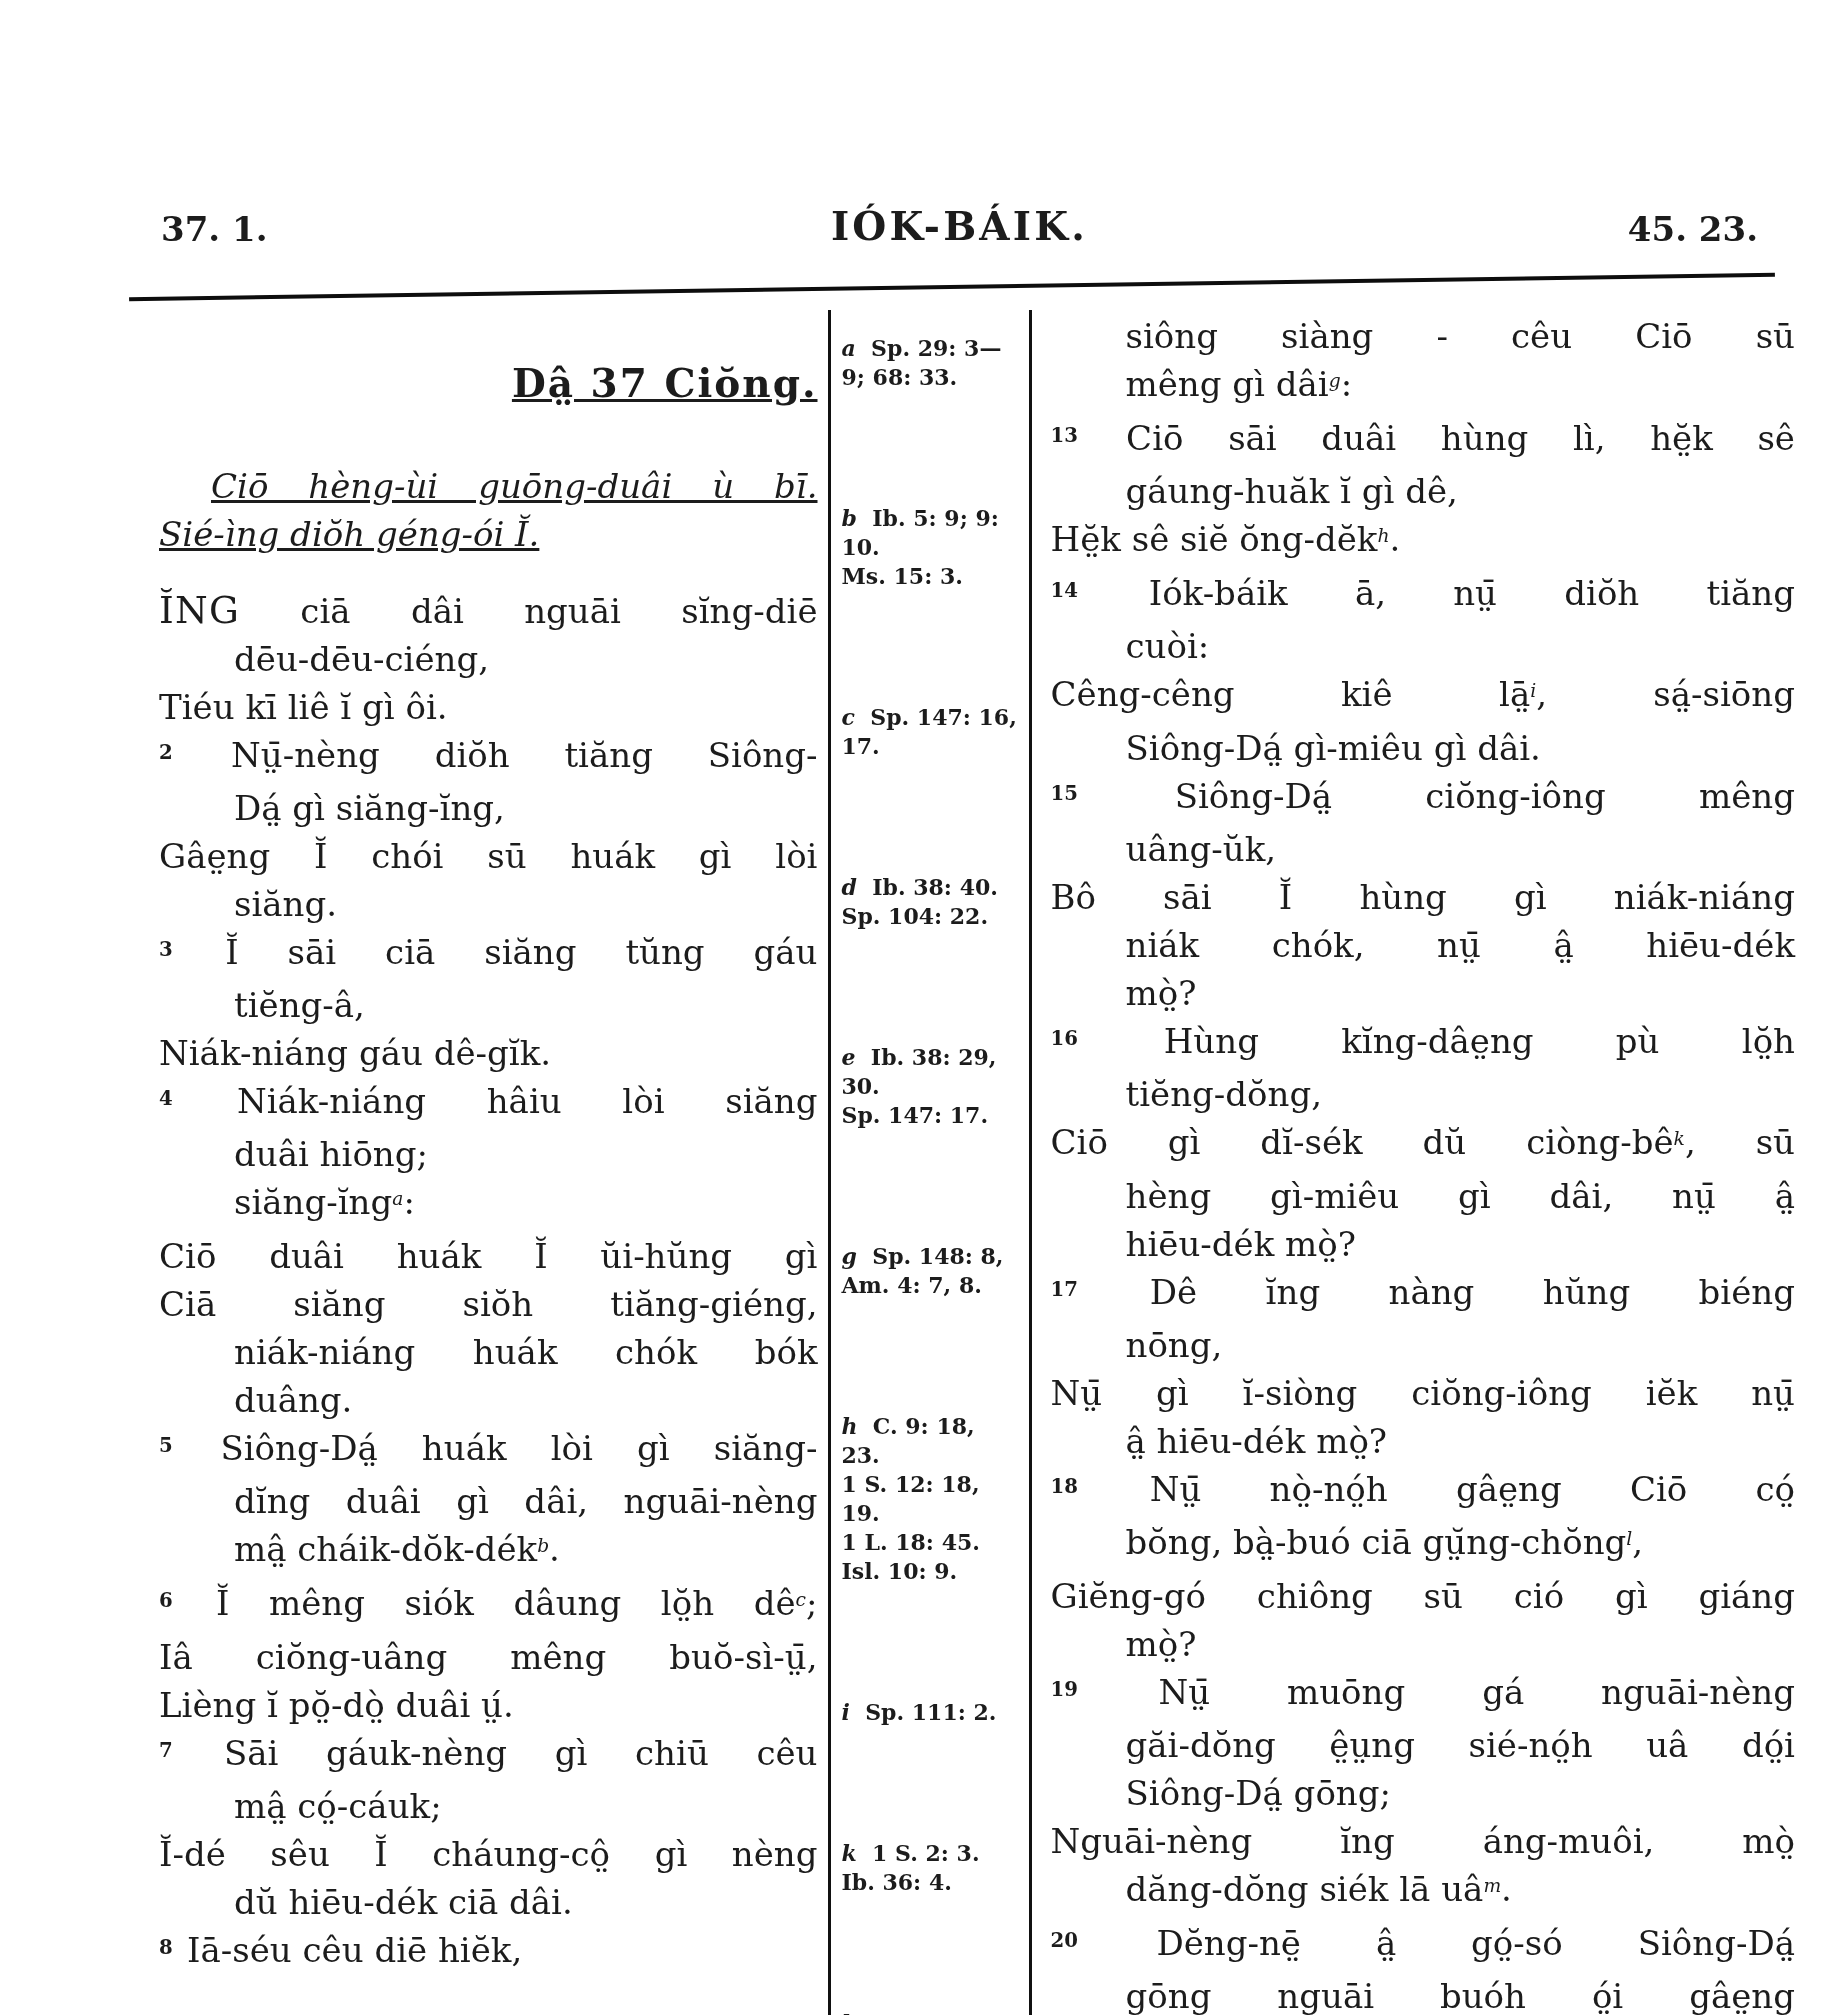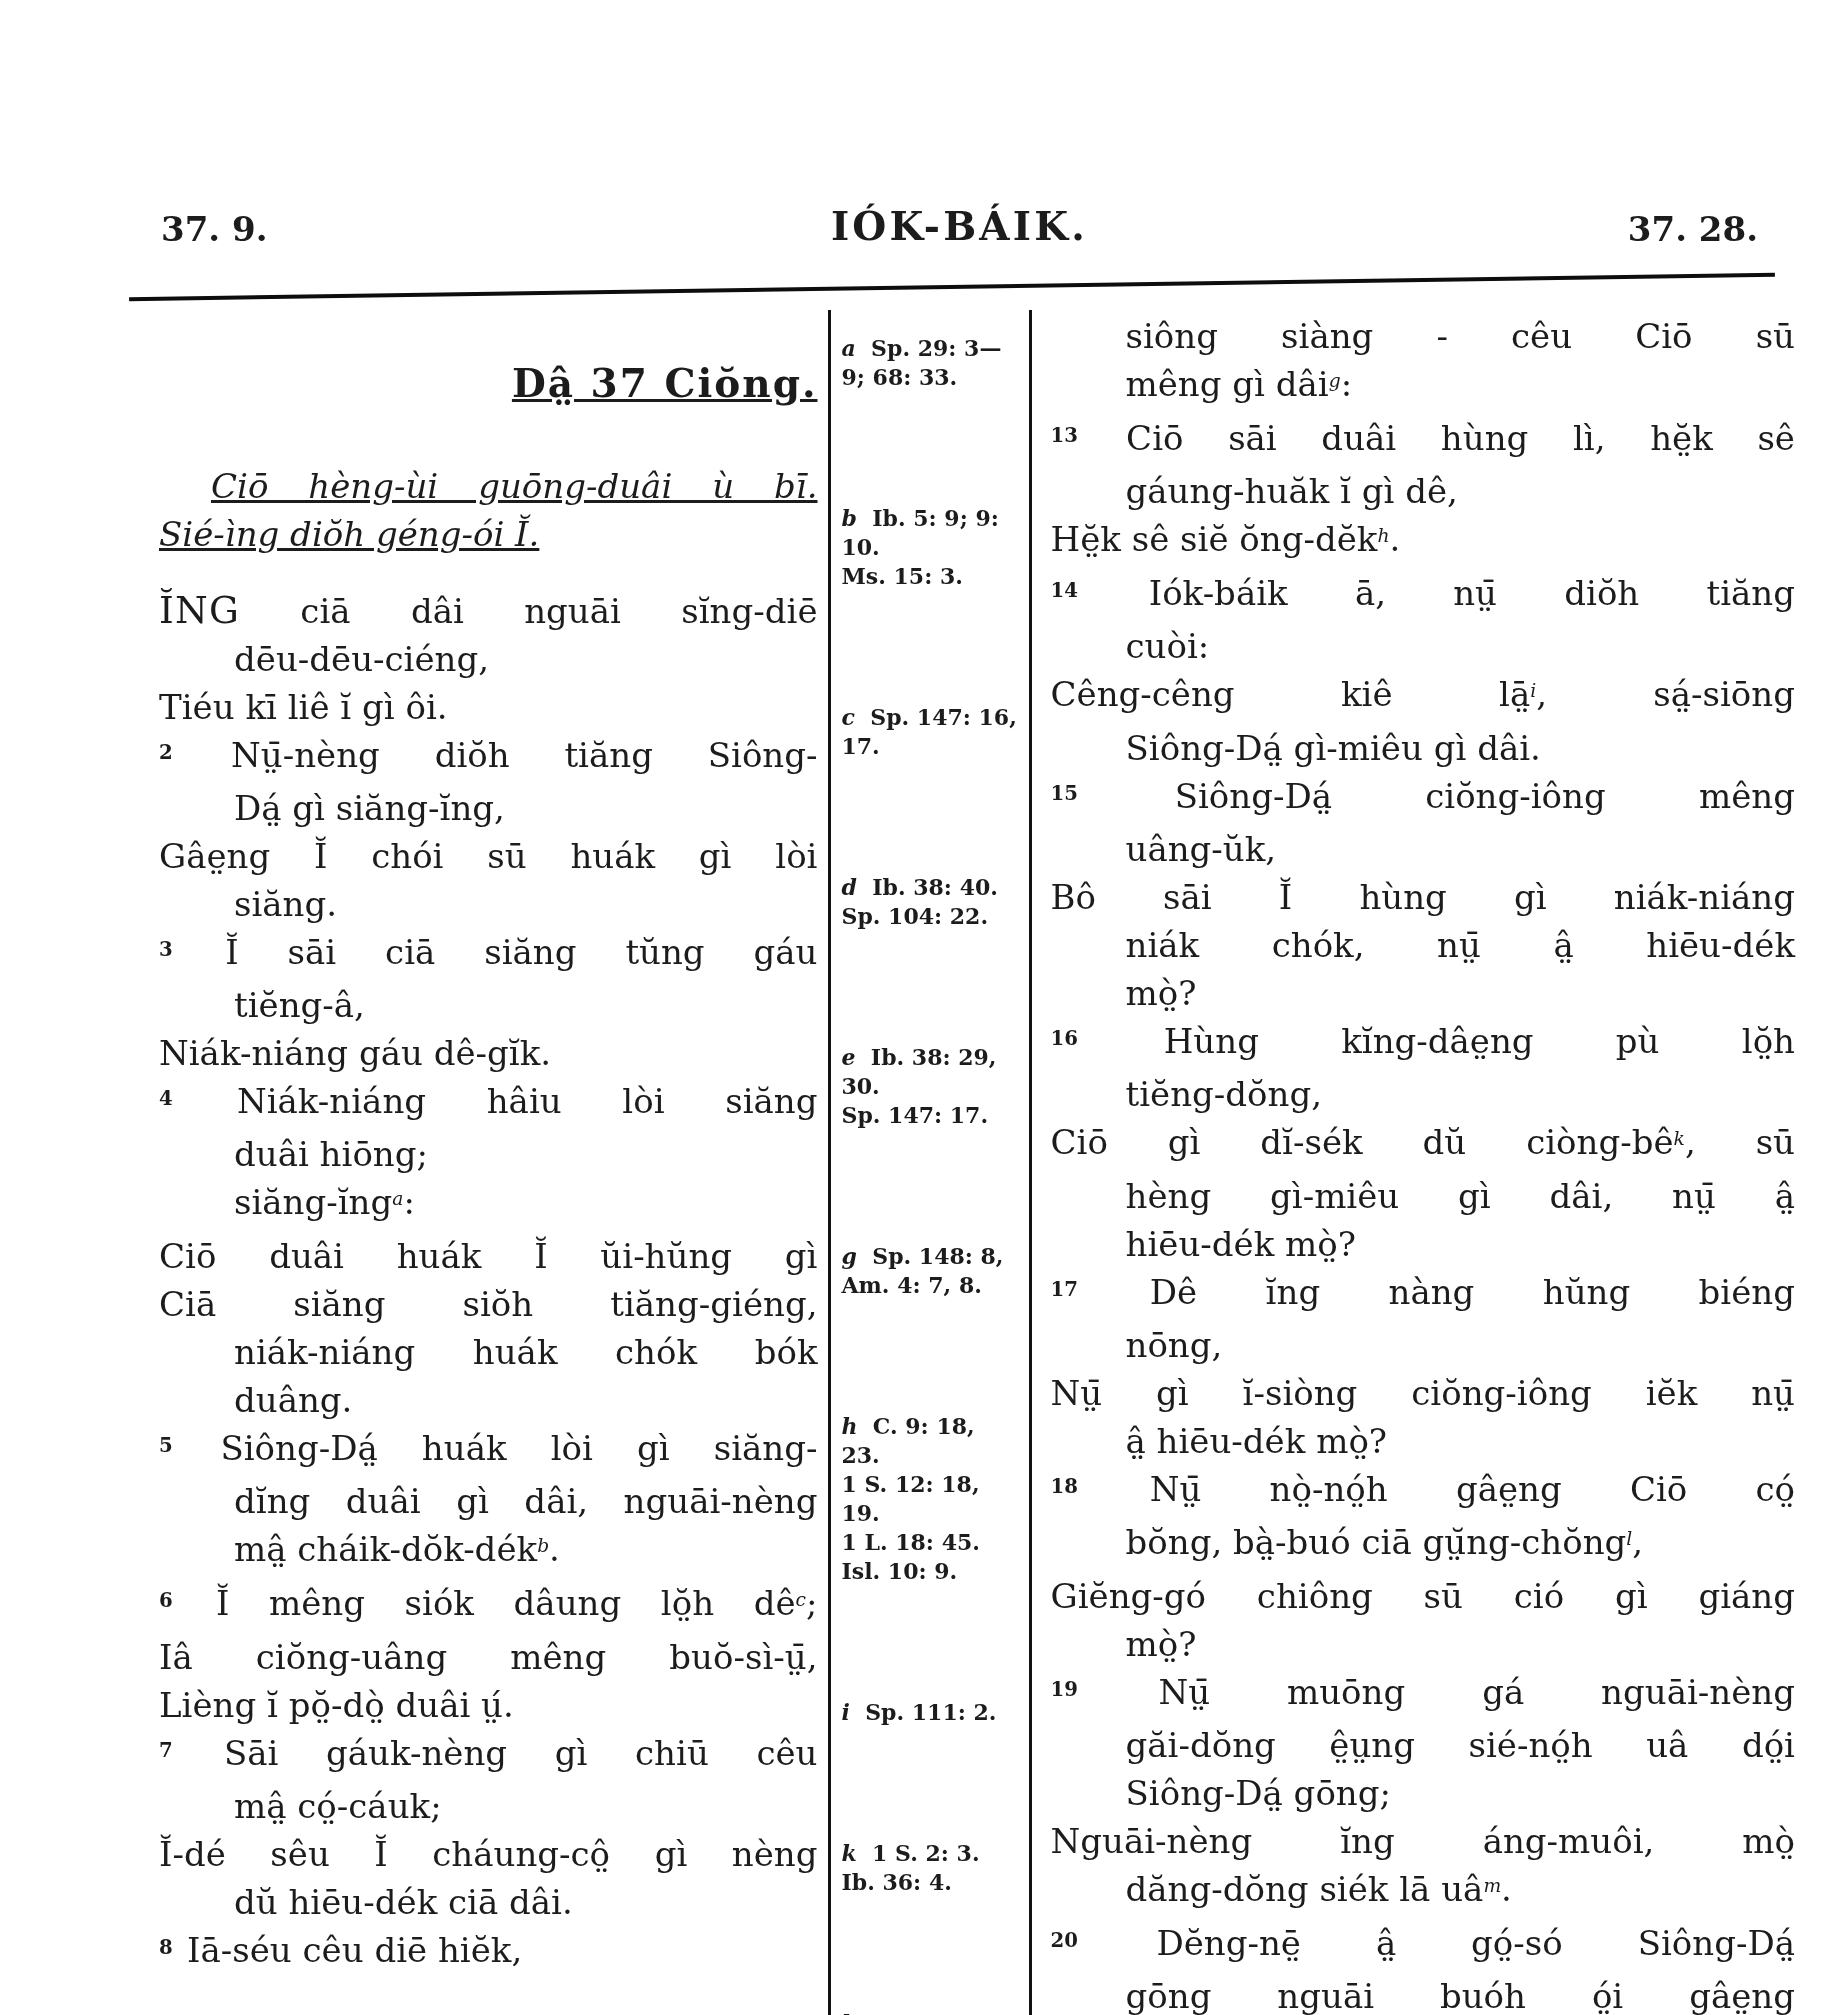--- a/index.html
+++ b/index.html
@@ -39,23 +39,23 @@
   .refgroup{margin-bottom:112px;}
   .refgroup .rline{white-space:nowrap;}
   .refgroup i{font-weight:bold;margin-right:0.35em;}
 </style>
 </head>
 <body>
 
 <div class="page">
 
   <div class="header">
-    <span class="h-left">37. 9.</span>
+    <span class="h-left">37. 1.</span>
     <span class="h-center">IÓK-BÁIK.</span>
-    <span class="h-right">37. 28.</span>
+    <span class="h-right">45. 23.</span>
   </div>
   <div class="rule"></div>
 
   <div class="body">
 
     <div class="col-left">
       <div class="chapter-title">Dâ̤ 37 Ciŏng.</div>
       <div class="intro">
         <div class="line first just">Ciō hèng-ùi guōng-duâi ù bī.</div>
         <div class="line">Sié-ìng diŏh géng-ói Ĭ.</div>

